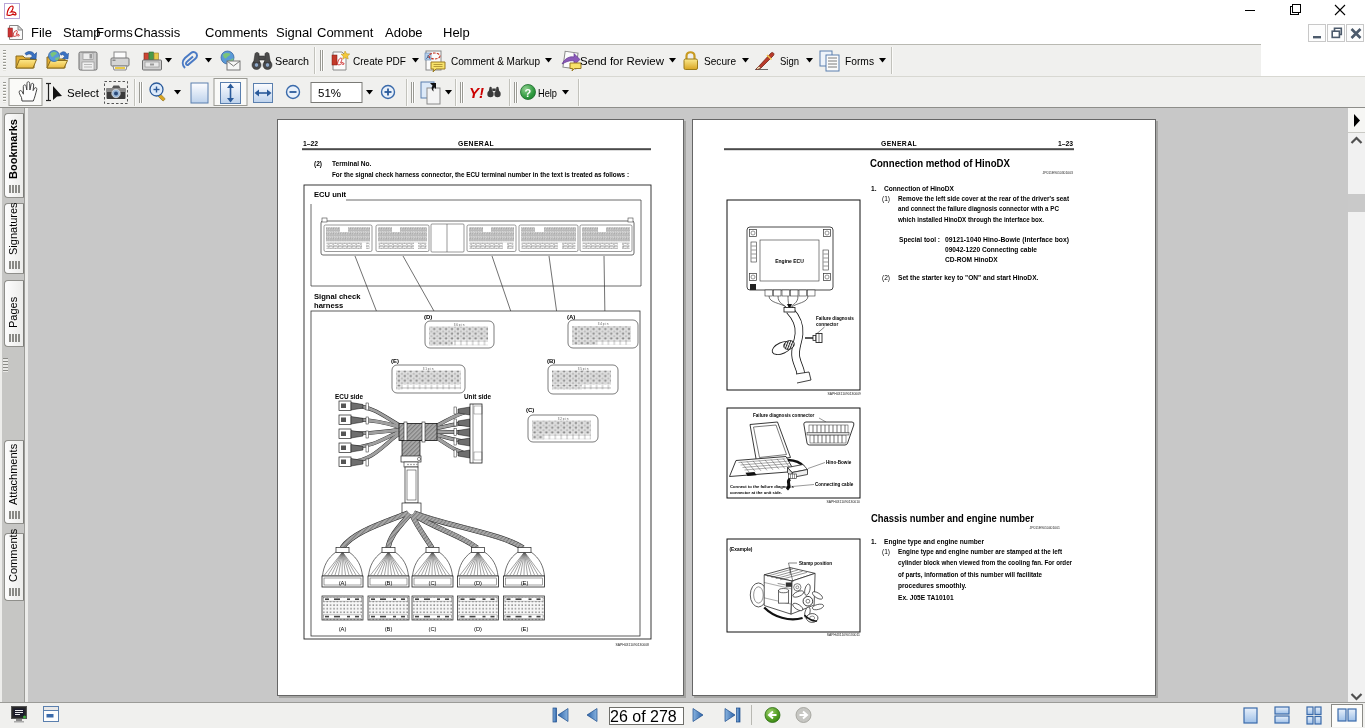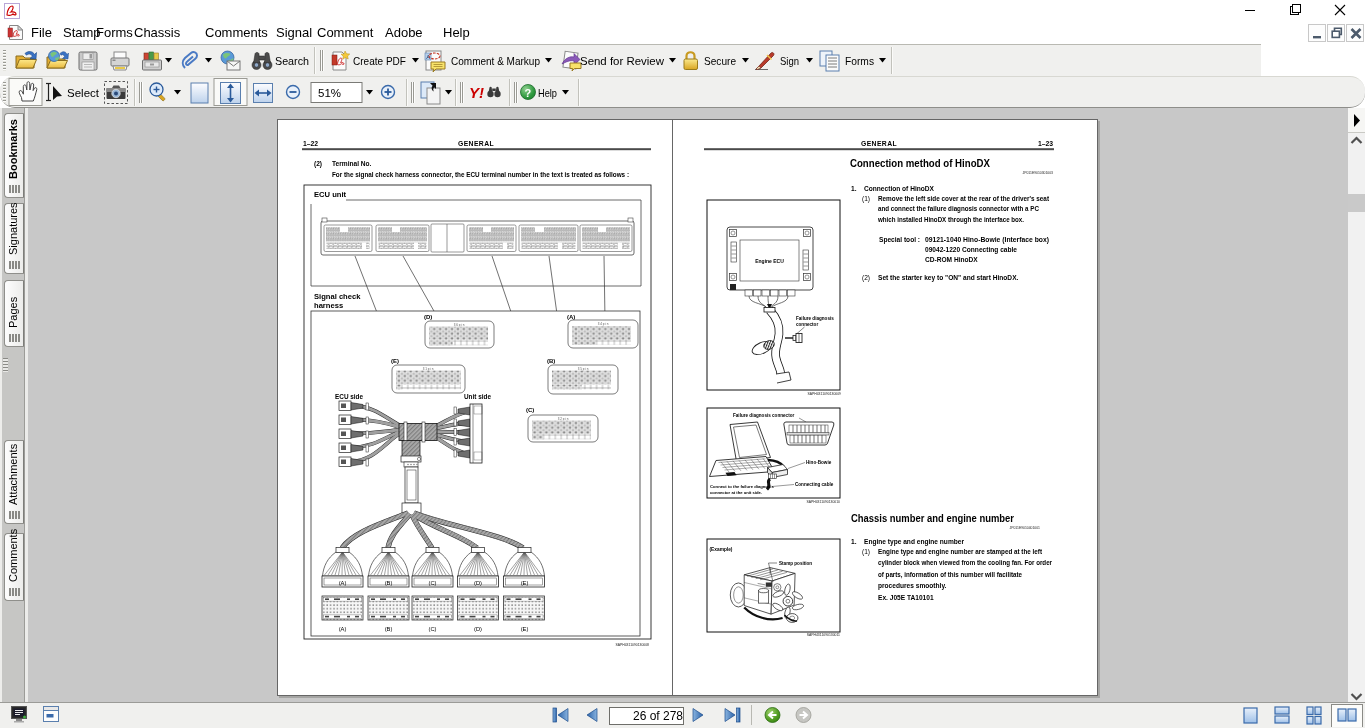--- a/index.html
+++ b/index.html
@@ -7,39 +7,39 @@
 body { font-family:"Liberation Sans", sans-serif; position:relative; background:#fff; }
 .abs { position:absolute; }
 
 #titlebar { left:0; top:0; width:1365px; height:22px; background:#ffffff; }
 #titletext { left:27px; top:3px; font-size:14px; color:#000; }
 
 #menubar { left:0; top:22px; width:1365px; height:22px; background:#ffffff; }
 .menuitem { position:absolute; top:3px; font-size:13px; color:#000; }
 
 #tb1 { left:0; top:44px; width:1261px; height:32px; background:#f0f0ee; border-top:1px solid #b9b9b2; }
-#tb2 { left:0; top:76px; width:1365px; height:32px; background:#f0f0ee; border-top:1px solid #d8d8d2; border-bottom:1px solid #8e8e8a;border-radius:15px; }
+#tb2 { left:0; top:76px; width:1365px; height:32px; background:#f0f0ee; border-top:1px solid #d8d8d2; border-bottom:1px solid #8e8e8a; }
 .grip { position:absolute; top:5px; width:3px; height:21px;
   background-image:repeating-linear-gradient(to bottom,#9a9a94 0,#9a9a94 1px,#fdfdfc 1px,#fdfdfc 2px,#e4e4de 2px,#e4e4de 3px); }
 
 #main { left:0; top:108px; width:1365px; height:594px; background:#c8c8c8; }
 #tabstrip { left:0; top:0; width:28px; height:594px; background:#c6c6c4;
   border-left:2px solid #ededeb; box-shadow:inset -3px 0 0 #ececea, inset -4px 0 0 #9c9c98; }
 .vtab { position:absolute; left:2px; width:20px; background:linear-gradient(to right,#fdfdfd,#ececea); border:1px solid #8f8f8b; border-radius:4px 0 0 4px; border-right:1px solid #7d7d79; }
 .vtab .lbl { position:absolute; left:2px; top:6px; height:calc(100% - 24px); writing-mode:vertical-rl; transform:rotate(180deg); white-space:nowrap; font-size:11px; color:#000; display:flex; align-items:center; justify-content:flex-start; }
 .vtab .ticon { position:absolute; left:4px; bottom:4px; width:11px; height:8px;
   background-image:repeating-linear-gradient(to right,#8a8a86 0,#8a8a86 2px,#f4f4f2 2px,#f4f4f2 3px); }
 #docarea { left:28px; top:0; width:1320px; height:594px; background:#c8c8c8; }
 .page { position:absolute; top:11px; height:577px; background:#fff; border:1px solid #666; box-shadow:2px 2px 0 #a5a5a3; }
 
 #vsb { left:1348px; top:0; width:17px; height:594px; background:#f1f1f1; }
 #sbtopbox { left:1348px; top:0; width:17px; height:25px; background:#f6f6f4; border-bottom:1px solid #c9c9c4; }
 
 #statusbar { left:0; top:702px; width:1365px; height:26px; background:#f0f0ee; border-top:1px solid #9b9b97; }
-#pagebox { position:absolute; left:609px; top:4px; width:75px; height:18px; background:#fff; border:1px solid #6e6e6a; font-size:12px; text-align:right; line-height:17px; color:#000; }
+#pagebox { position:absolute; left:609px; top:4px; width:75px; height:18px; background:#fff; border:1px solid #6e6e6a; font-size:16px; text-align:left; line-height:17px; color:#000; }
 svg { display:block; }
 .icon { position:absolute; }
 </style>
 </head>
 <body>
 
 <div class="abs" id="titlebar">
   <svg class="icon" style="left:4px;top:3px" width="16" height="16" viewBox="0 0 16 16">
     <rect x="0.5" y="0.5" width="15" height="15" fill="#fff" stroke="#b9a6d6"></rect>
     <path d="M3 12 C3 7 6 3 8 3 C10 3 9 7 7 9 C9 8.5 12 9 12 11 C12 12.5 10 12 9 11 C8 12 5 13 3 12 Z" fill="none" stroke="#c00" stroke-width="1.2"></path>
@@ -716,21 +716,21 @@
         <text x="64.5" y="510.5">(A)</text>
             <text x="110.5" y="510.5">(B)</text>
             <text x="154.5" y="510.5">(C)</text>
         <text x="200" y="510.5">(D)</text>
             <text x="246.5" y="510.5">(E)</text>
       </g>
     </g>
     <text x="371" y="526" font-size="3.4" text-anchor="end" fill="#222">SAPH4311090130008</text>
   </svg>
   </div>
-  <div class="page" id="pageR" style="left:672px;width:426px">
+  <div class="page" id="pageR" style="left:692px;width:464px">
   <svg width="403" height="575" viewBox="0 0 403 575" font-family="Liberation Sans, sans-serif">
     <g fill="#000" font-weight="bold">
       <text x="206" y="26" font-size="6.8" text-anchor="middle" letter-spacing="0.4">GENERAL</text>
       <text x="380" y="26" font-size="6.8" text-anchor="end">1–23</text>
       <rect x="31" y="28.2" width="350" height="2" fill="#4a4a4a"></rect>
       <text x="177" y="47" font-size="10.2" textLength="140" lengthAdjust="spacingAndGlyphs">Connection method of HinoDX</text>
       <text x="380" y="53.5" font-size="3.4" text-anchor="end" font-weight="normal" fill="#222">JP011E9010301003</text>
       <text x="178" y="71" font-size="6.6">1.</text>
       <text x="191" y="71" font-size="6.6">Connection of HinoDX</text>
       <text x="189" y="81" font-size="6.6" font-weight="normal">(1)</text>

